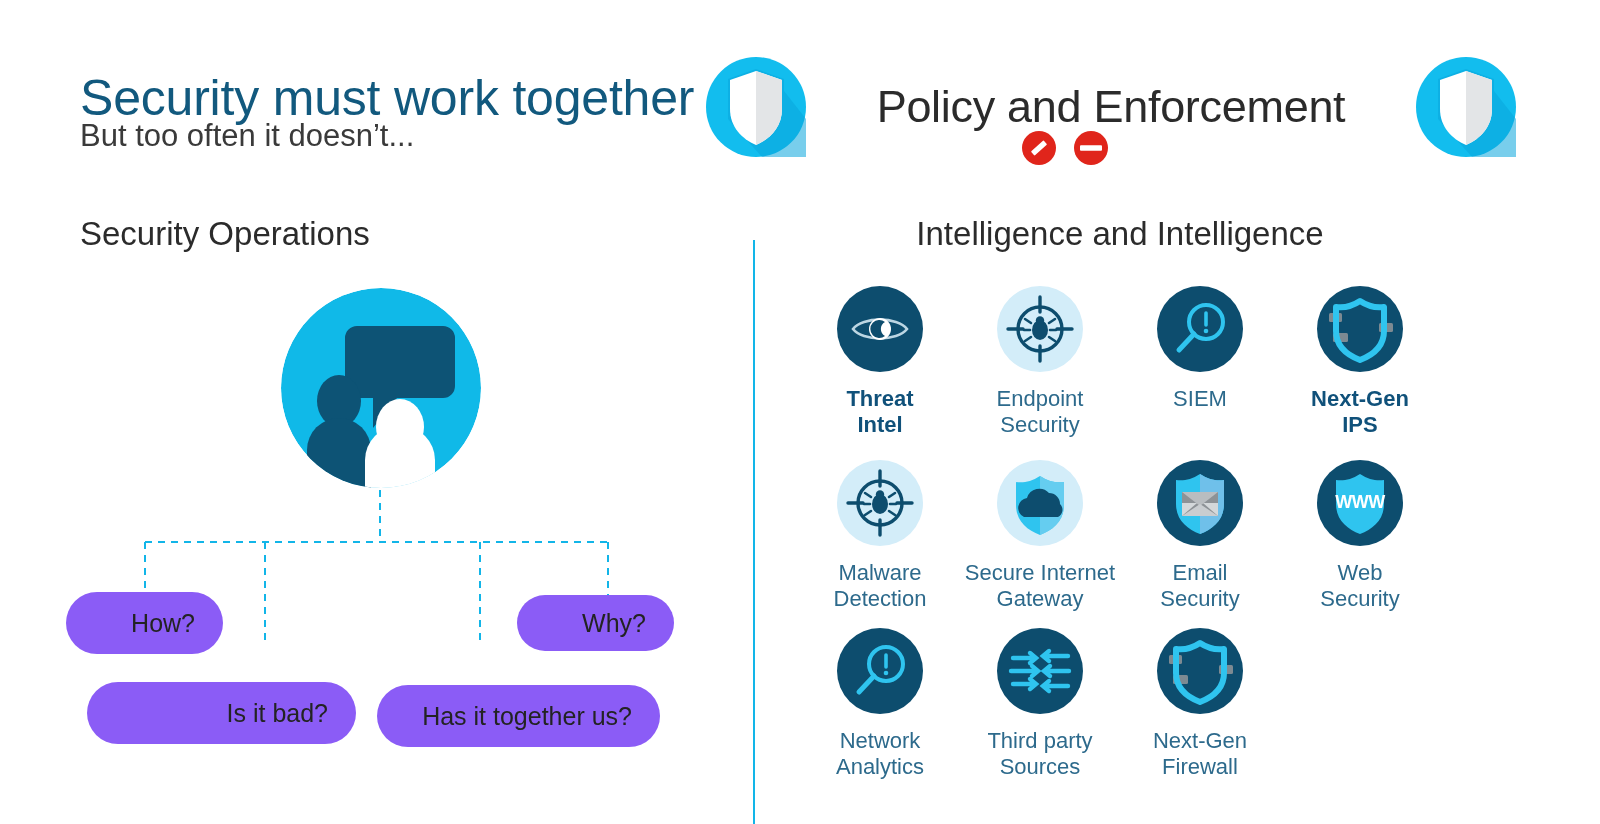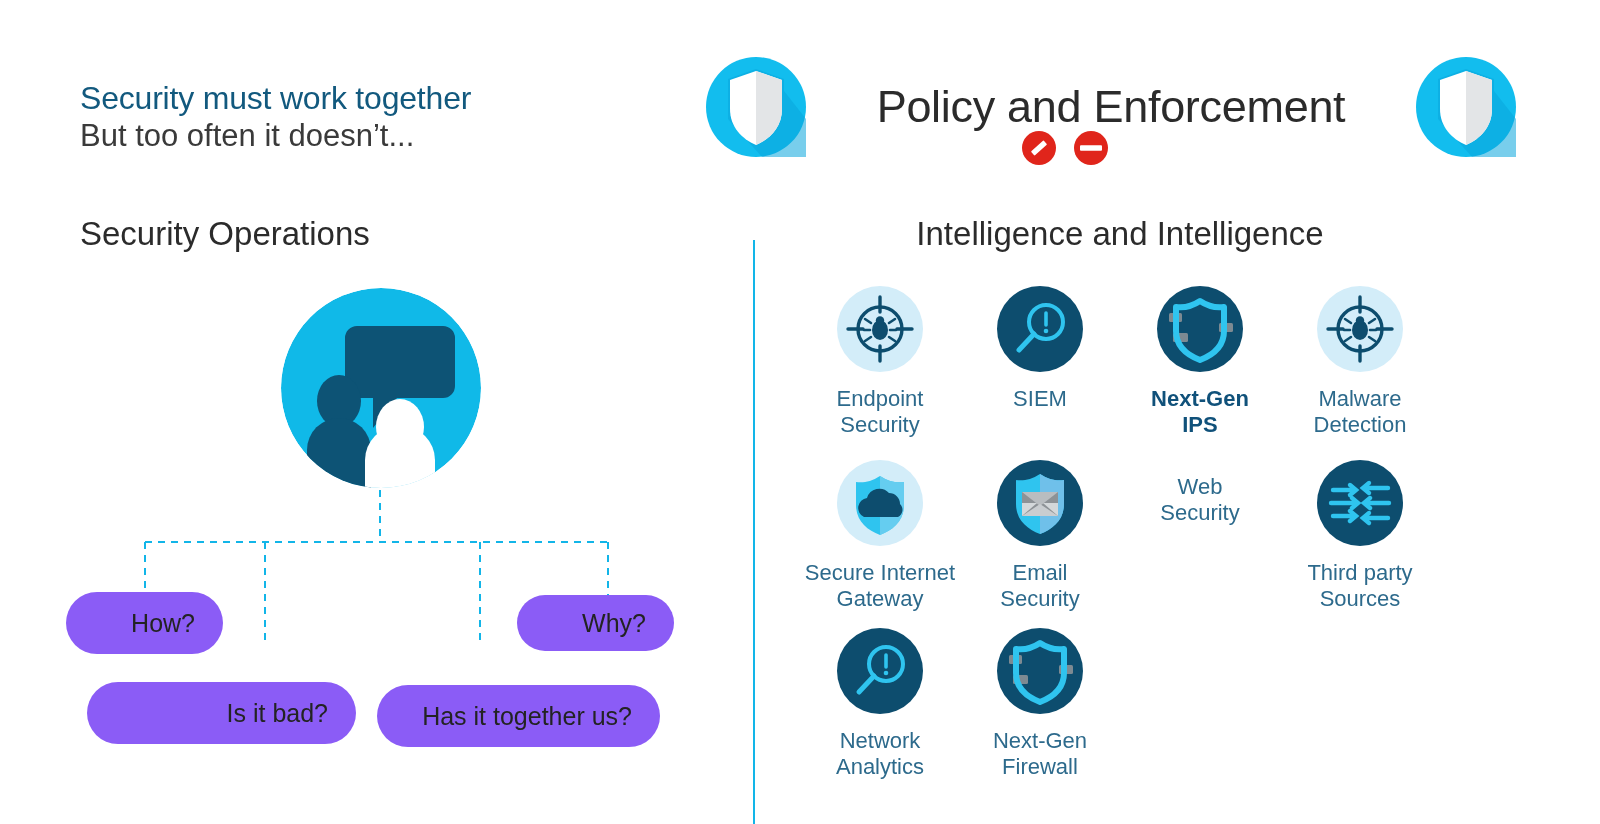--- a/index.html
+++ b/index.html
@@ -7,21 +7,21 @@
     width:1600px;height:824px;position:relative;overflow:hidden;
     background:#ffffff;
     font-family:"Liberation Sans","DejaVu Sans",sans-serif;
     -webkit-font-smoothing:antialiased;
   }
   .abs{position:absolute;}
 
   
   #slide-title{
     left:80px;top:72px;width:640px;
-    font-size:32px;line-height:52px;color:#12597e;font-weight:400;
+    font-size:50px;line-height:52px;color:#12597e;font-weight:400;
     letter-spacing:-0.2px;white-space:nowrap;
   }
   #slide-subtitle{
     left:80px;top:119px;width:640px;
     font-size:31px;line-height:34px;color:#3a3a3a;font-weight:400;
     white-space:nowrap;
   }
   #policy-banner{
     left:706px;top:57px;width:810px;height:100px;
     display:flex;align-items:center;justify-content:space-between;
@@ -161,20 +161,32 @@
     </g>
   </svg>
 </div>
 
 <div class="pill" id="pill-how">How?</div>
 <div class="pill" id="pill-why">Why?</div>
 <div class="pill" id="pill-isitbad">Is it bad?</div>
 <div class="pill" id="pill-affected">Has it together us?</div>
 
 <div class="abs" id="tech-grid">
+    <div class="tech-item emph">
+      <span class="tech-icon"><svg class="ico" viewBox="0 0 86 86" width="86" height="86">
+    <circle cx="43" cy="43" r="43" fill="#0d4d6e"></circle>
+    <path d="M14 43 C24 29 62 29 72 43 C62 57 24 57 14 43 Z" fill="none" stroke="#0d4d6e" stroke-width="3"></path>
+    <path d="M14 43 C24 29 62 29 72 43 C62 57 24 57 14 43 Z" fill="#0d4d6e"></path>
+    <path d="M16 43 C25.5 30.5 60.5 30.5 70 43 C60.5 55.5 25.5 55.5 16 43 Z" fill="none" stroke="#bcd6e3" stroke-width="2.6"></path>
+    <circle cx="43" cy="43" r="11" fill="#ffffff"></circle>
+    <path d="M48 36 a9 9 0 1 0 0 14 a8 8 0 0 1 0 -14 z" fill="#0d4d6e"></path>
+  </svg></span>
+      <span class="tech-label">Threat
+Intel</span>
+    </div>
     <div class="tech-item">
       <span class="tech-icon"><svg class="ico" viewBox="0 0 86 86" width="86" height="86">
     <circle cx="43" cy="43" r="43" fill="#d3edf9"></circle>
     <circle cx="43" cy="43" r="22" fill="none" stroke="#0d4d6e" stroke-width="3.4"></circle>
     <g stroke="#0d4d6e" stroke-width="3.4" stroke-linecap="round">
       <line x1="43" y1="11" x2="43" y2="26"></line>
       <line x1="43" y1="60" x2="43" y2="75"></line>
       <line x1="11" y1="43" x2="26" y2="43"></line>
       <line x1="60" y1="43" x2="75" y2="43"></line>
     </g>
@@ -261,22 +273,38 @@
     <rect x="25" y="32" width="36" height="24" fill="#8d9296"></rect>
     <path d="M25 32 L43 46 L61 32 Z" fill="#b9bdc0"></path>
     <path d="M25 56 L40 43 L25 43 Z" fill="#d4d8da"></path>
     <path d="M61 56 L46 43 L61 43 Z" fill="#d4d8da"></path>
     <path d="M25 56 L43 44 L61 56 Z" fill="#c9cdd0"></path>
   </svg></span>
       <span class="tech-label">Email
 Security</span>
     </div>
     <div class="tech-item">
+      <span class="tech-icon"><svg class="ico" viewBox="0 0 86 86" width="86" height="86">
+    <circle cx="43" cy="43" r="43" fill="#0d4d6e"></circle>
+    <path d="M43 14 C52 20 60 21 67 20 L67 44 C67 60 56 69 43 74 C30 69 19 60 19 44 L19 20 C26 21 34 20 43 14 Z" fill="#2fc4ef"></path>
+    <text x="43" y="48" text-anchor="middle" font-family="Liberation Sans, sans-serif" font-size="18" font-weight="bold" fill="#ffffff" letter-spacing="-0.5">WWW</text>
+  </svg></span>
       <span class="tech-label">Web
 Security</span>
+    </div>
+    <div class="tech-item">
+      <span class="tech-icon"><svg class="ico" viewBox="0 0 86 86" width="86" height="86">
+    <circle cx="43" cy="43" r="43" fill="#0d4d6e"></circle>
+    <circle cx="49" cy="36" r="17" fill="none" stroke="#2fc4ef" stroke-width="4"></circle>
+    <line x1="37" y1="48" x2="22" y2="64" stroke="#2fc4ef" stroke-width="5" stroke-linecap="round"></line>
+    <line x1="49" y1="27" x2="49" y2="39" stroke="#2fc4ef" stroke-width="3.6" stroke-linecap="round"></line>
+    <circle cx="49" cy="45" r="2.3" fill="#2fc4ef"></circle>
+  </svg></span>
+      <span class="tech-label">Network
+Analytics</span>
     </div>
     <div class="tech-item">
       <span class="tech-icon"><svg class="ico" viewBox="0 0 86 86" width="86" height="86">
     <circle cx="43" cy="43" r="43" fill="#0d4d6e"></circle>
     <g stroke="#2fc4ef" stroke-width="4.4" fill="none" stroke-linecap="round">
       <path d="M16 30 H38"></path>
             <path d="M33 25 L39 30 L33 35"></path>
       <path d="M14 43 H40"></path>
             <path d="M35 38 L41 43 L35 48"></path>
       <path d="M16 56 H38"></path>
@@ -288,31 +316,20 @@
       <path d="M71 58 H47"></path>
             <path d="M52 53 L46 58 L52 63"></path>
     </g>
   </svg></span>
       <span class="tech-label">Third party
 Sources</span>
     </div>
     <div class="tech-item">
       <span class="tech-icon"><svg class="ico" viewBox="0 0 86 86" width="86" height="86">
     <circle cx="43" cy="43" r="43" fill="#0d4d6e"></circle>
-    <circle cx="49" cy="36" r="17" fill="none" stroke="#2fc4ef" stroke-width="4"></circle>
-    <line x1="37" y1="48" x2="22" y2="64" stroke="#2fc4ef" stroke-width="5" stroke-linecap="round"></line>
-    <line x1="49" y1="27" x2="49" y2="39" stroke="#2fc4ef" stroke-width="3.6" stroke-linecap="round"></line>
-    <circle cx="49" cy="45" r="2.3" fill="#2fc4ef"></circle>
-  </svg></span>
-      <span class="tech-label">Network
-Analytics</span>
-    </div>
-    <div class="tech-item">
-      <span class="tech-icon"><svg class="ico" viewBox="0 0 86 86" width="86" height="86">
-    <circle cx="43" cy="43" r="43" fill="#0d4d6e"></circle>
     <g fill="#7d8a92">
       <rect x="12" y="27" width="13" height="9" rx="1.5"></rect>
       <rect x="16" y="47" width="15" height="9" rx="1.5"></rect>
       <rect x="62" y="37" width="14" height="9" rx="1.5"></rect>
     </g>
     <path d="M43 15 C52 21 60 22 67 21 L67 45 C67 60 56 69 43 74 C30 69 19 60 19 45 L19 21 C26 22 34 21 43 15 Z" fill="none" stroke="#2fc4ef" stroke-width="6" stroke-linejoin="round"></path>
   </svg></span>
       <span class="tech-label">Next-Gen
 Firewall</span>
     </div>

